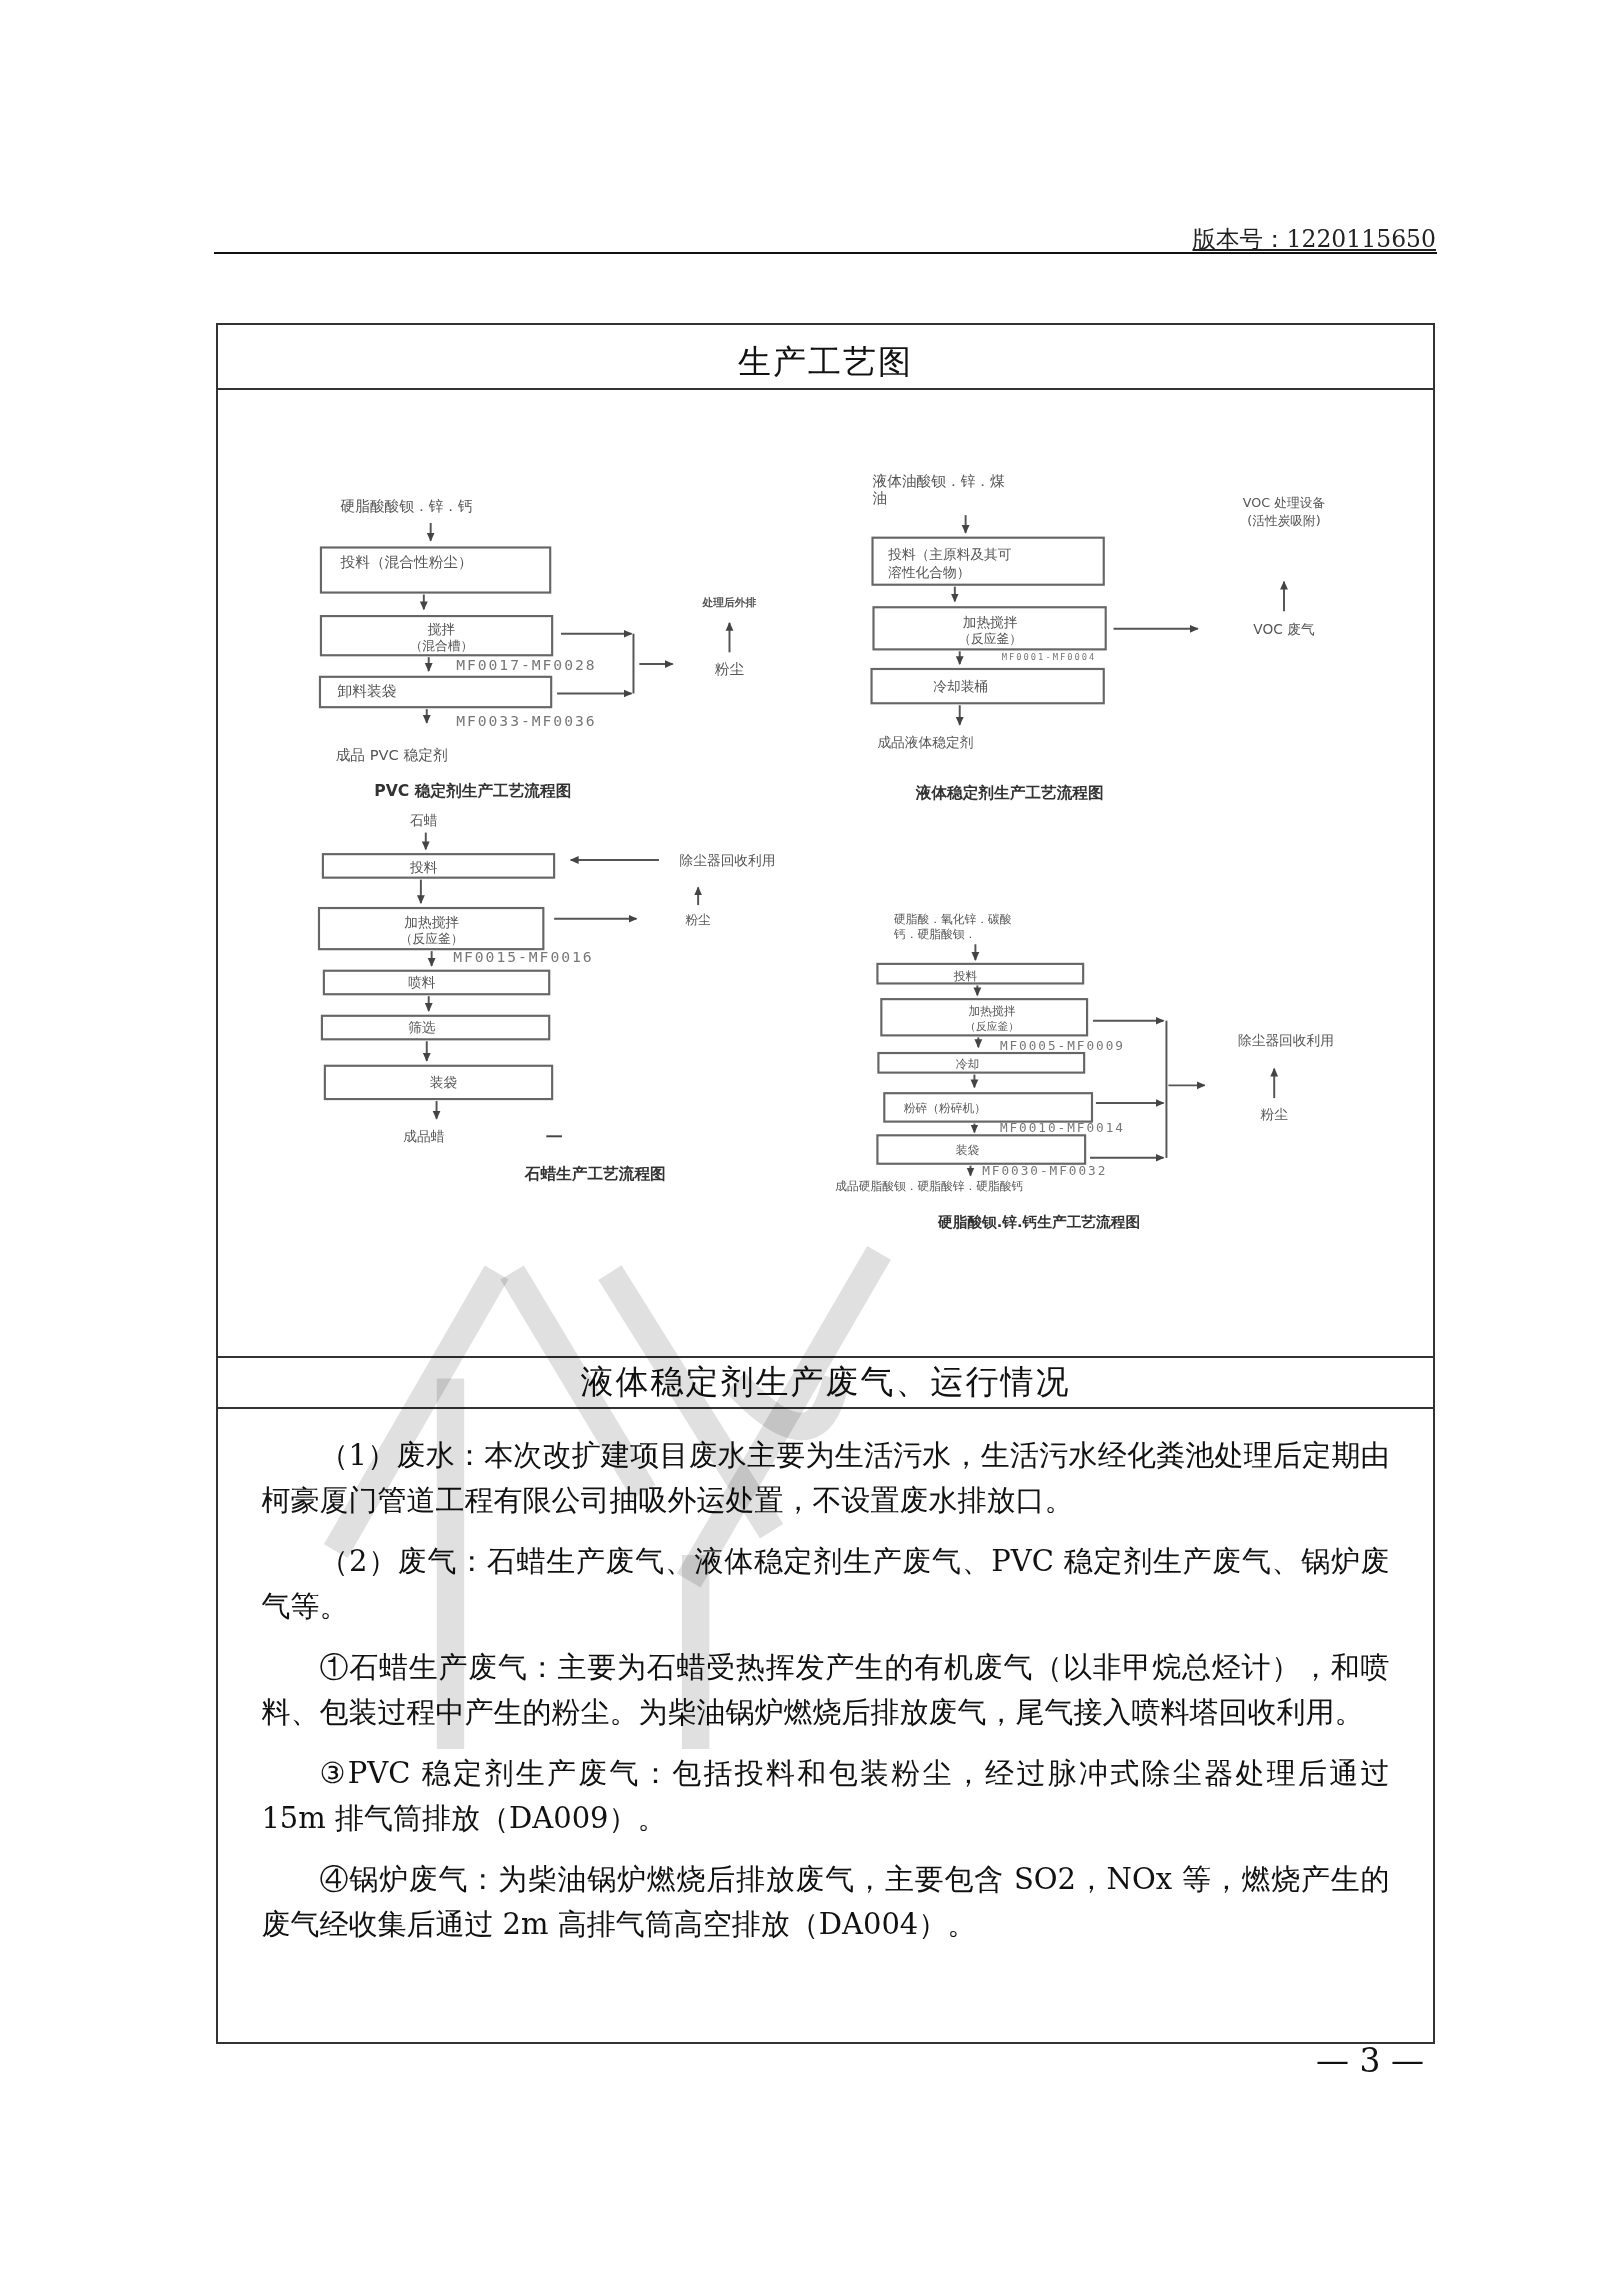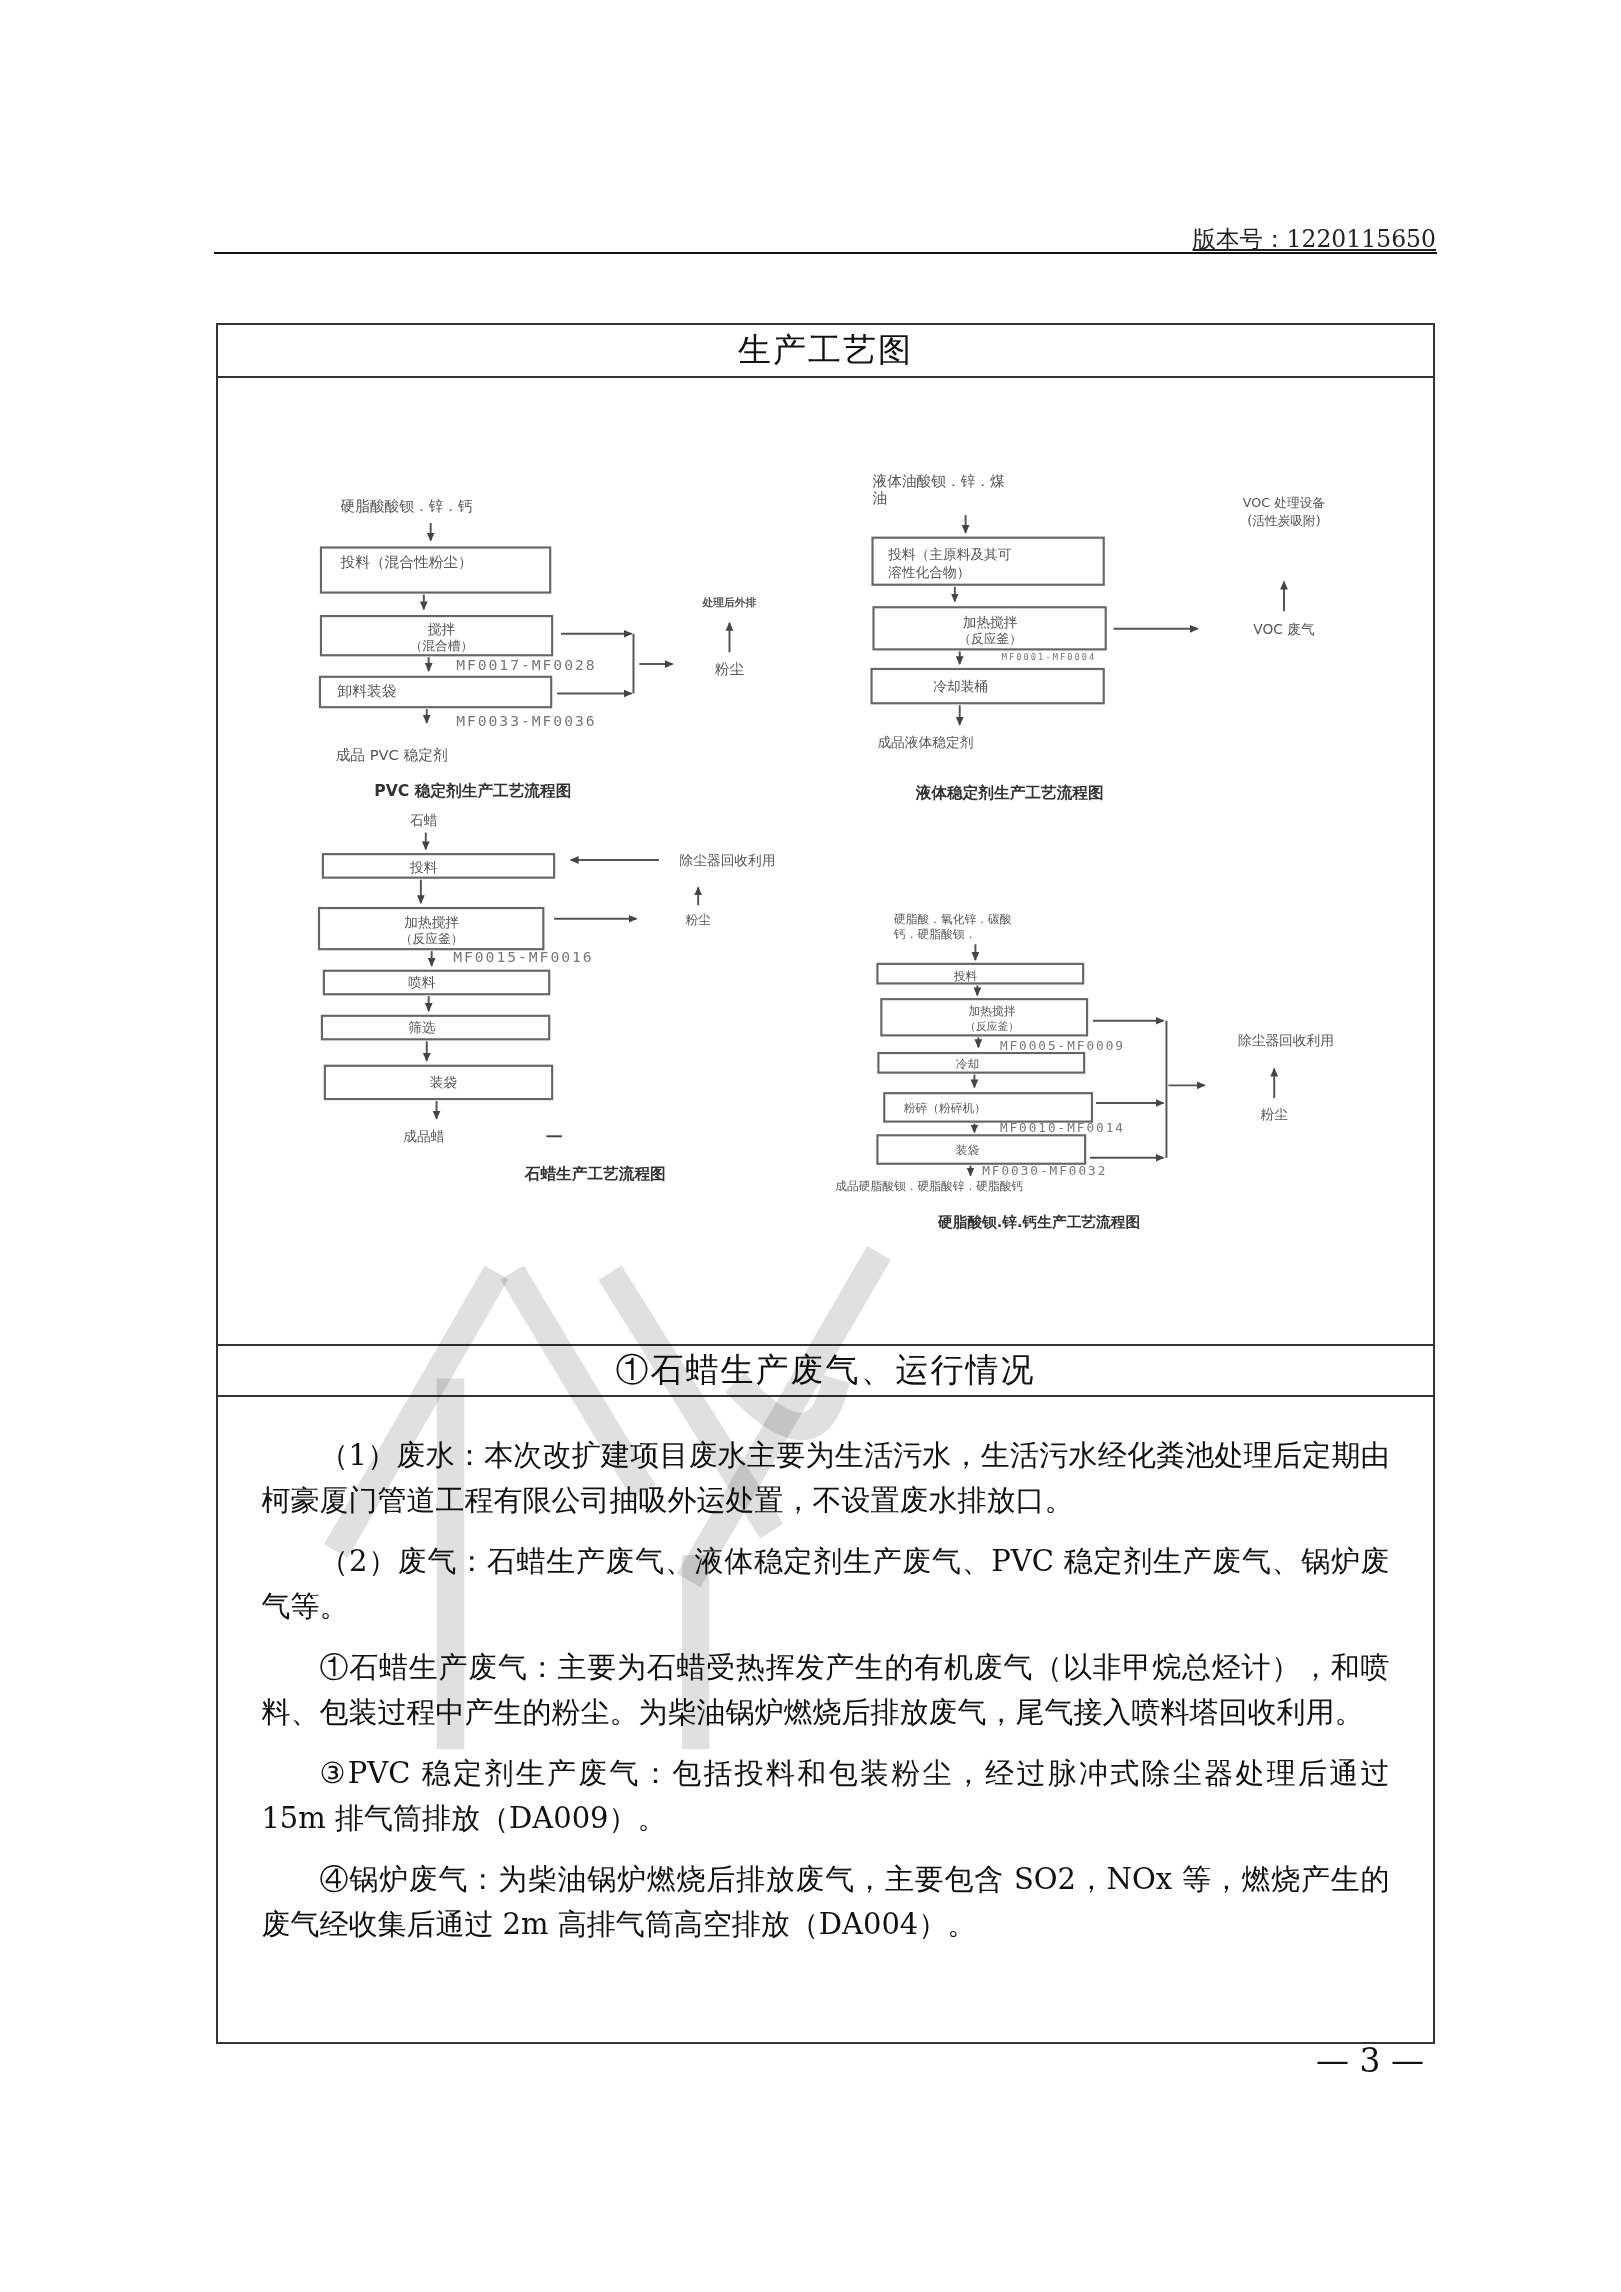--- a/index.html
+++ b/index.html
@@ -6,21 +6,21 @@
   body { width: 1621px; height: 2293px; position: relative; overflow: hidden;
          font-family: "DejaVu Serif", "Liberation Serif", serif; color: #111; }
   .header-version { position: absolute; left: 1127px; top: 223px; width: 309px; text-align: right;
          font-size: 23.5px; color: #222; text-decoration: underline; }
   .header-rule { position: absolute; left: 214px; top: 252px; width: 1223px; height: 2px; background: #111; }
 
   .table { position: absolute; left: 216px; top: 323px; width: 1219px; height: 1721px;
            border: 2px solid #333; box-sizing: border-box; }
   .row-title { position: absolute; left: 0; width: 100%; height: 53px; display: flex;
            align-items: center; justify-content: center; font-size: 33px; letter-spacing: 2px;
-           border-bottom: 2px solid #333; box-sizing: border-box; background: transparent; }
+           border-bottom: 2px solid #333; box-sizing: border-box; background: transparent; margin-top: 12px; }
   .row-title.t1 { top: 0; }
   .row-title.t2 { top: 1019px; border-top: 2px solid #333; height: 53px; }
 
   .diagram-area { position: absolute; left: 0; top: 53px; width: 100%; height: 966px; }
   .diagram-area svg { position: absolute; left: 0; top: 0; }
   .fc text { font-family: "DejaVu Sans", sans-serif; fill: #555; }
   .fc .box { fill: none; stroke: #666; stroke-width: 2.2; }
   .fc .line { stroke: #555; stroke-width: 2; fill: none; }
   .fc .arrowhead { fill: #444; }
   .fc .code { font-family: "DejaVu Sans Mono", monospace; fill: #777; letter-spacing: 2px; }
@@ -165,21 +165,21 @@
         <line class="line" x1="968" y1="656" x2="968" y2="796"></line>
         <line class="line" x1="970" y1="722" x2="1007" y2="722" marker-end="url(#ah)"></line>
         <text x="1090" y="681" font-size="14" text-anchor="middle">除尘器回收利用</text>
         <line class="line" x1="1078" y1="735" x2="1078" y2="705" marker-end="url(#ah)"></line>
         <text x="1078" y="756" font-size="14" text-anchor="middle">粉尘</text>
         <text class="caption" x="838" y="867" font-size="15" text-anchor="middle">硬脂酸钡.锌.钙生产工艺流程图</text>
       </g>
     </svg>
   </div>
 
-  <div class="row-title t2">①石蜡生产废气、运行情况</div>
+  <div class="row-title t2">液体稳定剂生产废气、运行情况</div>
 
   <div class="text-area">
     <p>（1）废水：本次改扩建项目废水主要为生活污水，生活污水经化粪池处理后定期由柯豪厦门管道工程有限公司抽吸外运处置，不设置废水排放口。</p>
     <p>（2）废气：石蜡生产废气、液体稳定剂生产废气、PVC 稳定剂生产废气、锅炉废气等。</p>
     <p>①石蜡生产废气：主要为石蜡受热挥发产生的有机废气（以非甲烷总烃计），和喷料、包装过程中产生的粉尘。为柴油锅炉燃烧后排放废气，尾气接入喷料塔回收利用。</p>
     <p>③PVC 稳定剂生产废气：包括投料和包装粉尘，经过脉冲式除尘器处理后通过 15m 排气筒排放（DA009）。</p>
     <p>④锅炉废气：为柴油锅炉燃烧后排放废气，主要包含 SO2，NOx 等，燃烧产生的废气经收集后通过 2m 高排气筒高空排放（DA004）。</p>
   </div>
 </div>
 

